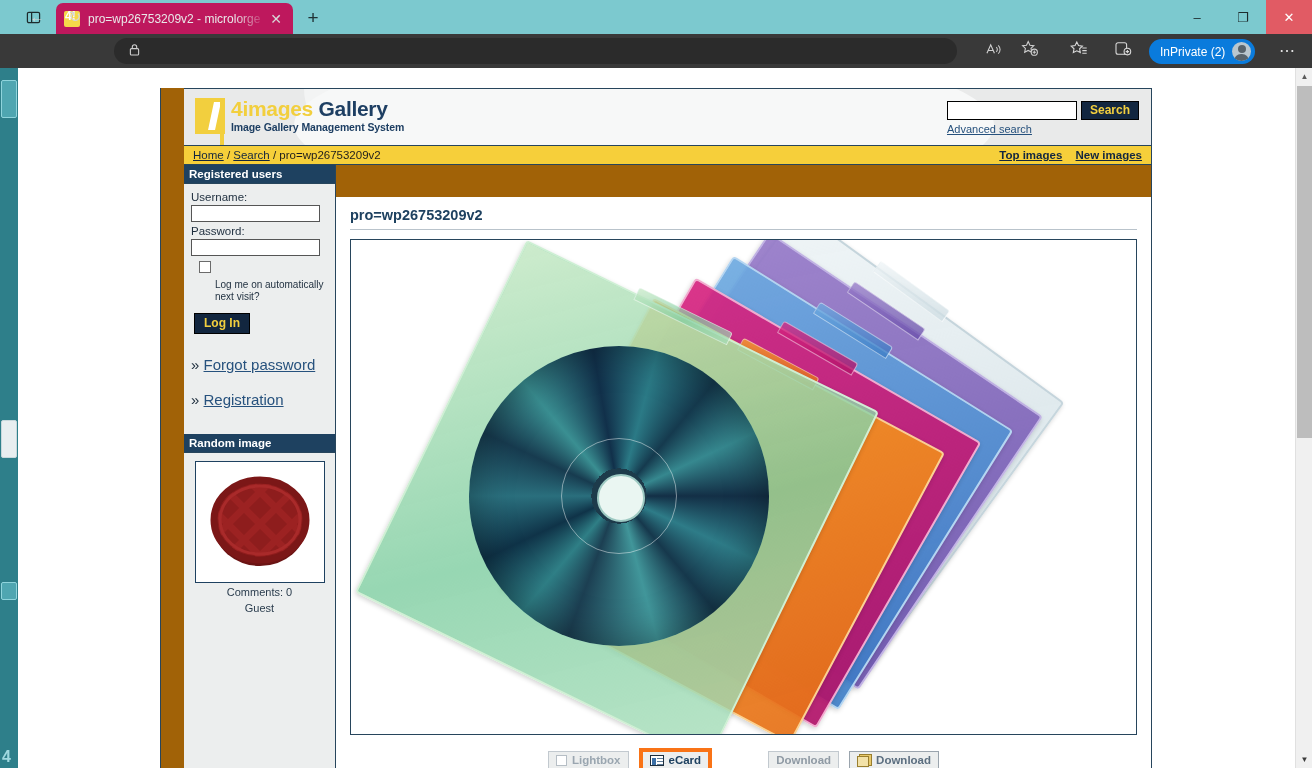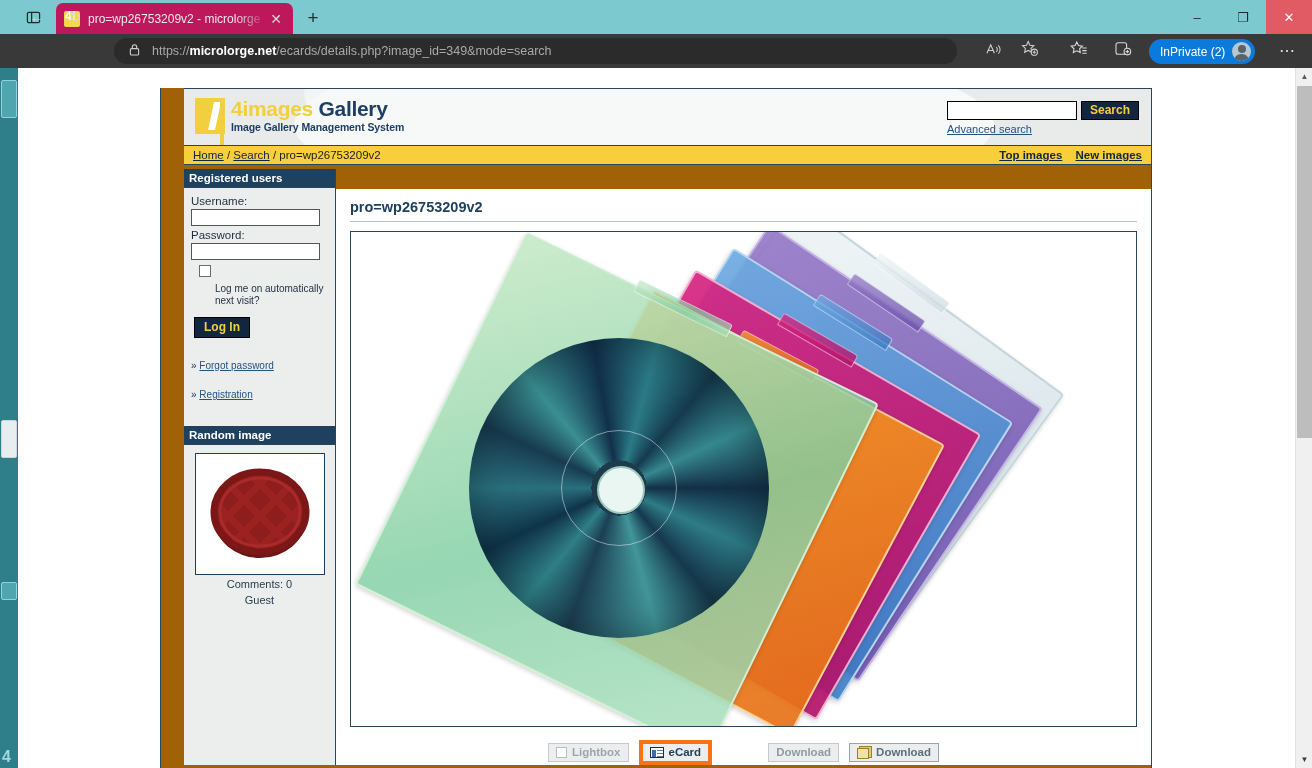--- a/index.html
+++ b/index.html
@@ -225,21 +225,21 @@
   .chkrow .box {
     width: 12px; height: 12px; border: 1px solid #6b6b6b; background: #fff;
     flex: 0 0 12px; margin-top: 1px;
   }
   .chkrow .ctext { font-size: 10px; color: #1d2d3d; margin-left: 4px; line-height: 12px; margin-top: 19px; }
   .loginbtn {
     margin: 10px 0 4px 3px; background: #12263f; color: #f2cf3e; font-weight: bold;
     font-size: 12px; border: 1px solid #000; padding: 2px 9px 3px; display: inline-block;
   }
   .linklist { margin-top: 6px; }
-  .linklist div { font-size: 10px; color: #1d2d3d; margin: 18px 0; }
+  .linklist div { font-size: 15px; color: #1d2d3d; margin: 18px 0; }
   .linklist a { color: #26517d; text-decoration: underline; }
 
   .randomwrap { padding: 8px 7px 8px; background: #eceeee; text-align: center; }
   .thumbbox {
     width: 130px; height: 122px; border: 1px solid #1e4160; background: #fff;
     margin: 0 auto; display: flex; align-items: center; justify-content: center;
   }
   .rand-caption {
     font-size: 11px; font-weight: bold; color: #1b4a7a; margin-top: 5px;
     text-decoration: underline; line-height: 13px;
@@ -363,23 +363,20 @@
   <div class="toolbar"></div>
   <div class="nav-btn" style="left:26px;">←</div>
   <div class="nav-btn" style="left:64px;">↻</div>
 
   <div class="omnibox">
     <div class="omni-lock">
       <svg width="11" height="13" viewBox="0 0 12 14" aria-hidden="true">
         <rect x="1.5" y="6" width="9" height="7" rx="1.2" fill="none" stroke="#cfcfcf" stroke-width="1.2"></rect>
         <path d="M3.6 6V4.2a2.4 2.4 0 0 1 4.8 0V6" fill="none" stroke="#cfcfcf" stroke-width="1.2"></path>
       </svg>
-    </div>
-    <div class="omni-url">
-      <span>https://</span><b>microlorge.net</b><span class="path">/ecards/details.php?image_id=349&amp;mode=search</span>
     </div>
   </div>
 
   <div class="tb-icon" style="left:980px;">
     <svg width="17" height="15" viewBox="0 0 18 16" aria-hidden="true">
       <path d="M2 12 L6 3 L10 12 M3.4 9 H8.6" fill="none" stroke="#cfcfcf" stroke-width="1.2"></path>
       <path d="M12 5.5a3.4 3.4 0 0 1 0 5 M14 3.5a6 6 0 0 1 0 9" fill="none" stroke="#cfcfcf" stroke-width="1.1"></path>
     </svg>
   </div>
   <div class="tb-icon" style="left:1017px;">

